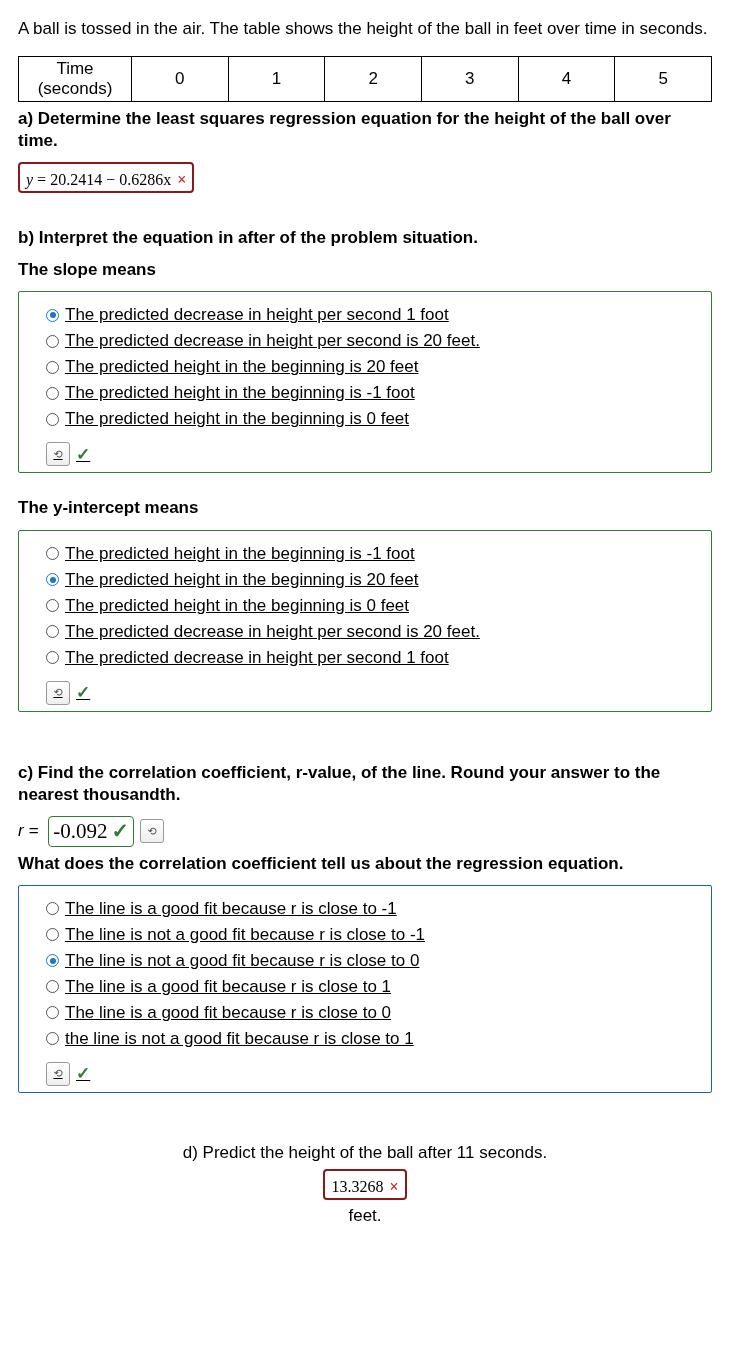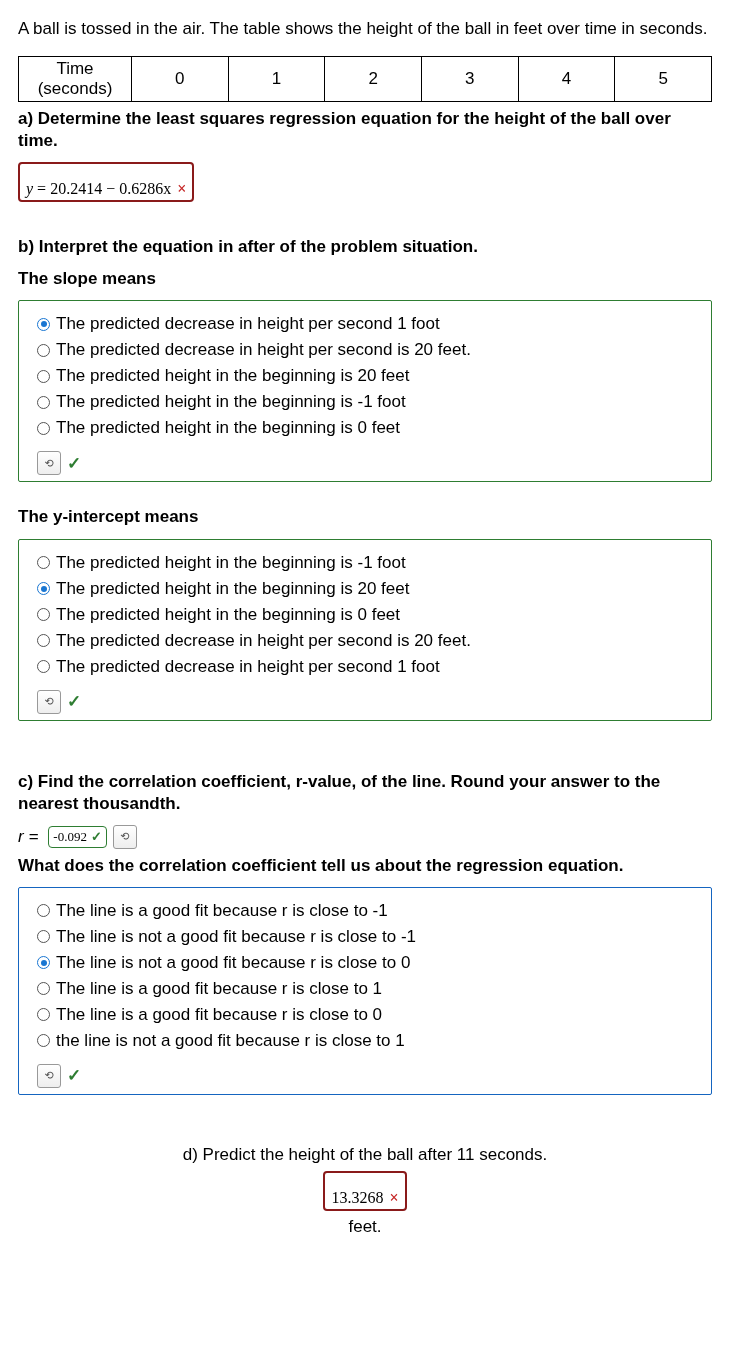--- a/index.html
+++ b/index.html
@@ -21,34 +21,35 @@
     text-align: center;
     padding: 2px 6px;
     font-weight: normal;
   }
   table.data th { width: 100px; }
   .qtext { margin: 6px 0 10px 0; line-height: 1.3; font-weight: bold; }
   .answer-box {
     display: inline-block;
     border: 2px solid #8a1a1a;
     border-radius: 4px;
-    padding: 16px 6px 2px 6px;
+    padding: 7px 6px 2px 6px;
     font-family: Georgia, serif;
     font-size: 16px;
   }
   .answer-box .eq { font-style: italic; }
   .x-mark { color: #c62828; font-weight: bold; margin-left: 2px; }
   .check-mark { color: #2e7d32; font-weight: bold; }
   .section-gap { height: 28px; }
   .choice-block {
     border: 1px solid #2e7d32;
     border-radius: 2px;
-    padding: 10px 14px 6px 18px;
+    padding: 10px 14px 6px 27px;
     margin-top: 8px;
     position: relative;
+    text-decoration: underline;
   }
   .choice-row {
     display: flex;
     align-items: center;
     gap: 6px;
     padding: 3px 0;
   }
   .radio {
     width: 11px; height: 11px;
     border: 1.5px solid #555;
@@ -84,21 +85,21 @@
     gap: 6px;
   }
   .inline-input-wrap {
     display: inline-flex;
     align-items: center;
     border: 1px solid #2e7d32;
     border-radius: 4px;
     padding: 2px 4px;
     gap: 4px;
     font-family: Georgia, serif;
-    font-size: 13px;
+    font-size: 21px;
   }
   .inline-label { font-style: italic; margin-right: 4px; }
   .part-d-row { display: flex; align-items: center; gap: 6px; flex-wrap: wrap; flex-direction: column; }
 </style>
 </head>
 <body>
 
 
 
 <div class="prompt">A ball is tossed in the air. The table shows the height of the ball in feet over time in seconds.</div>

